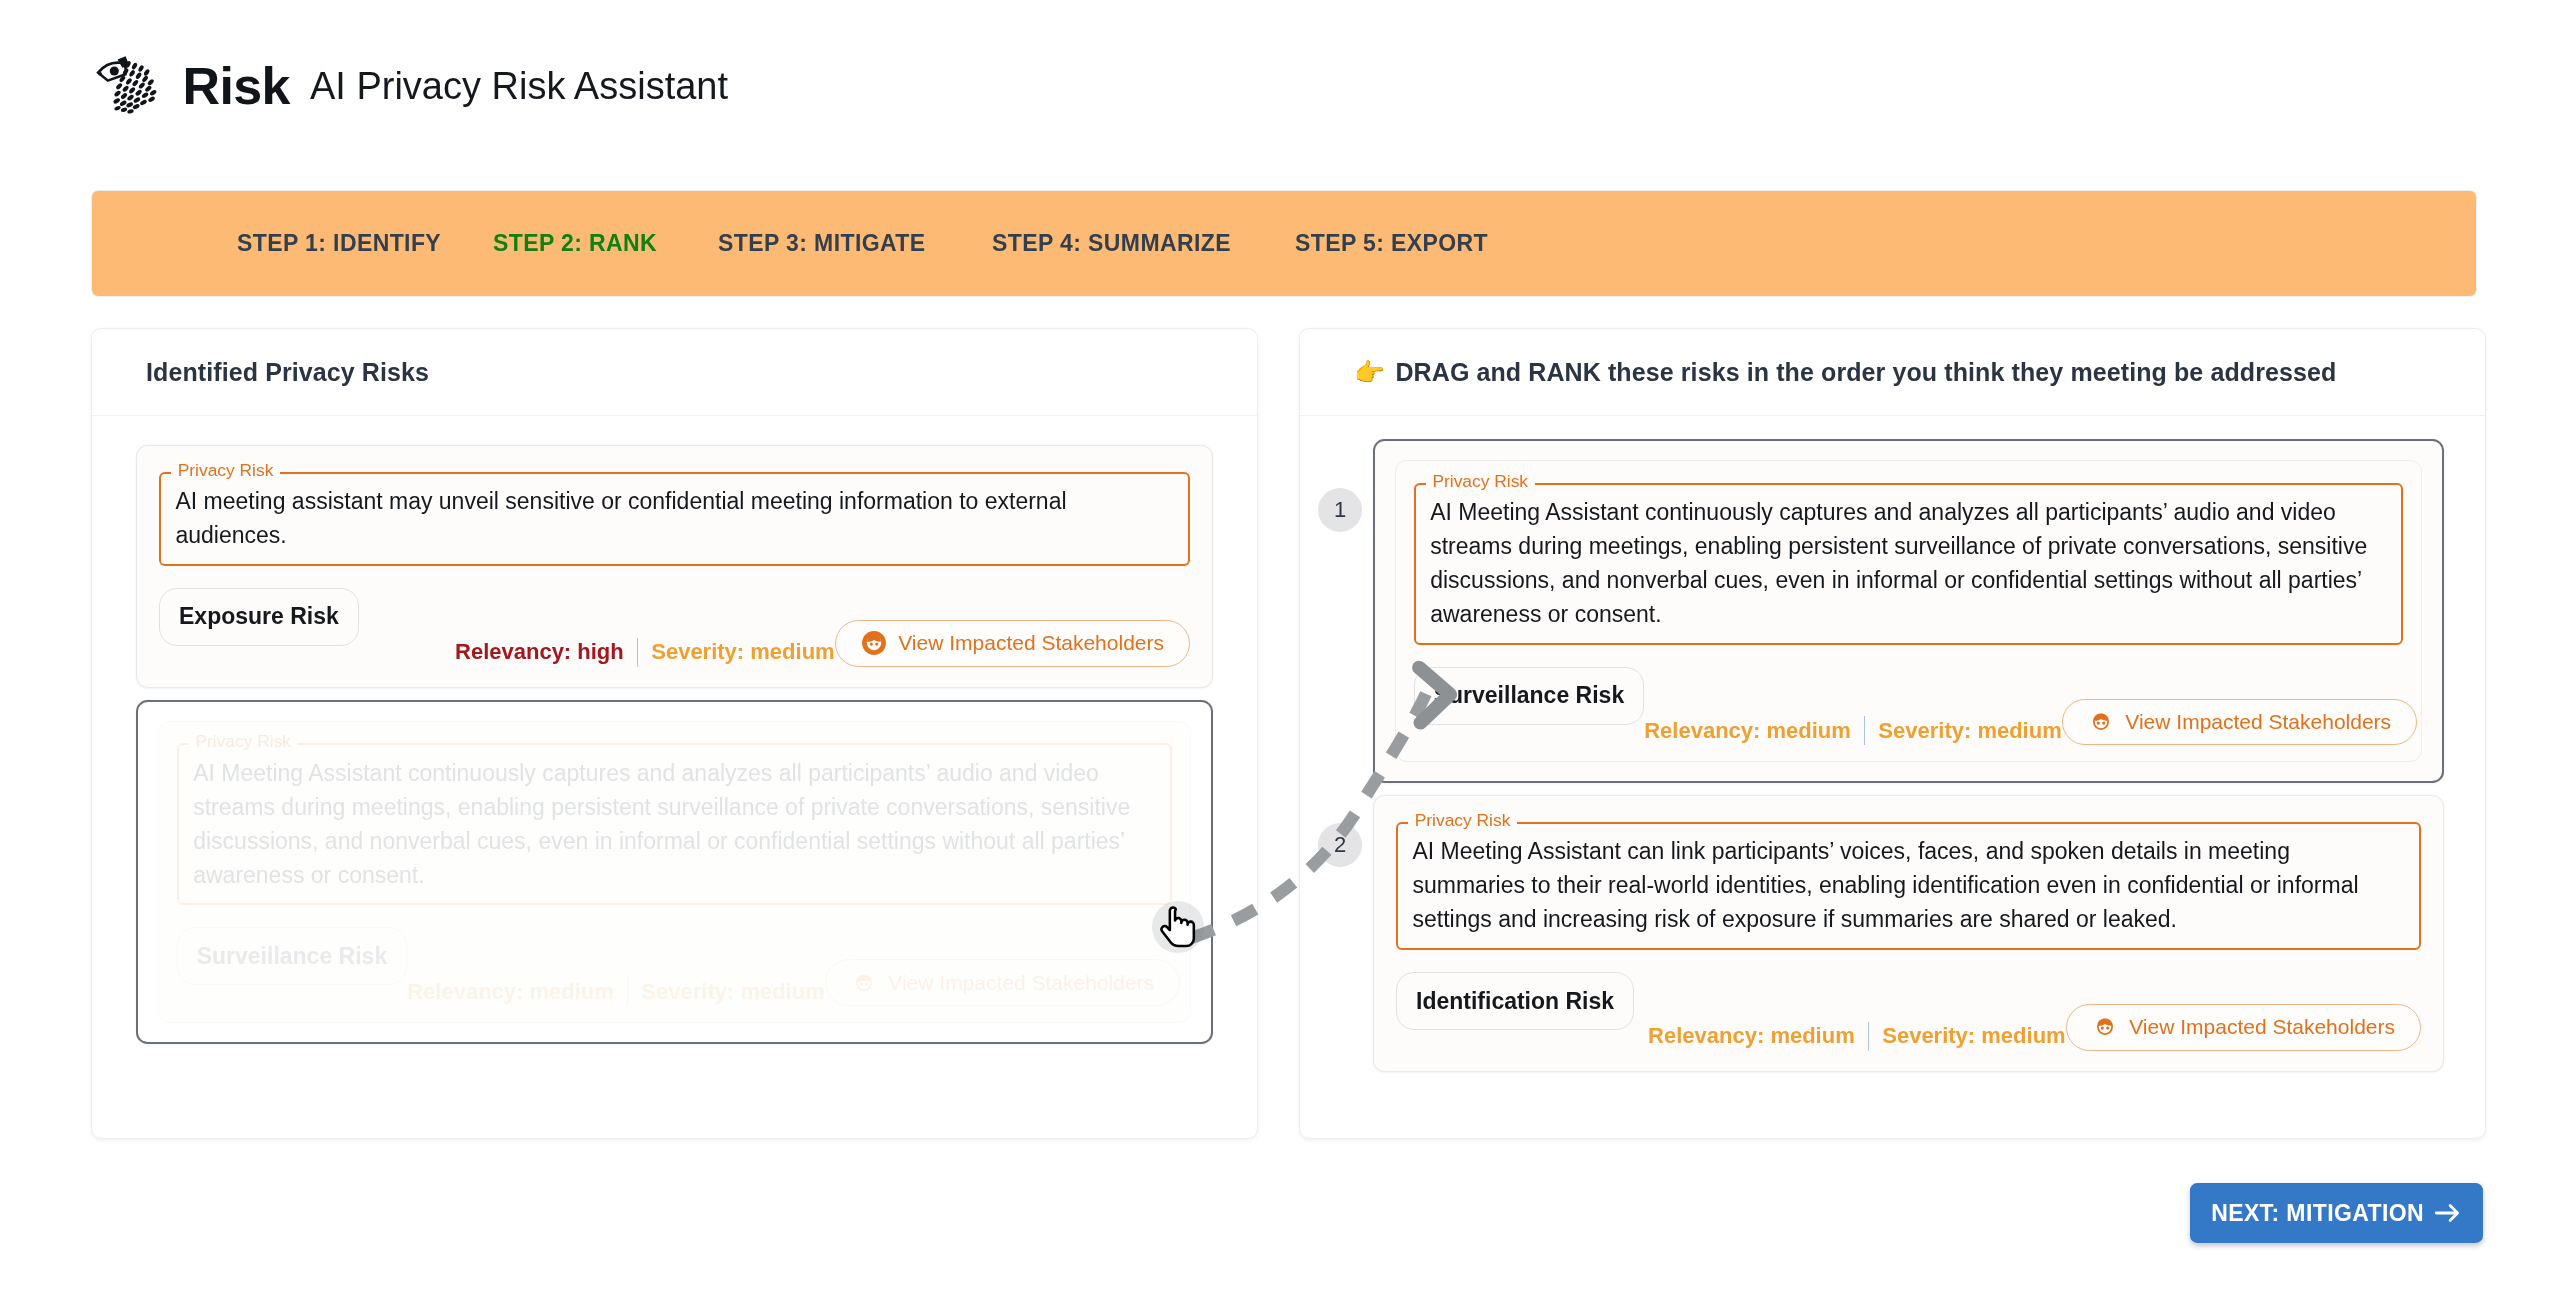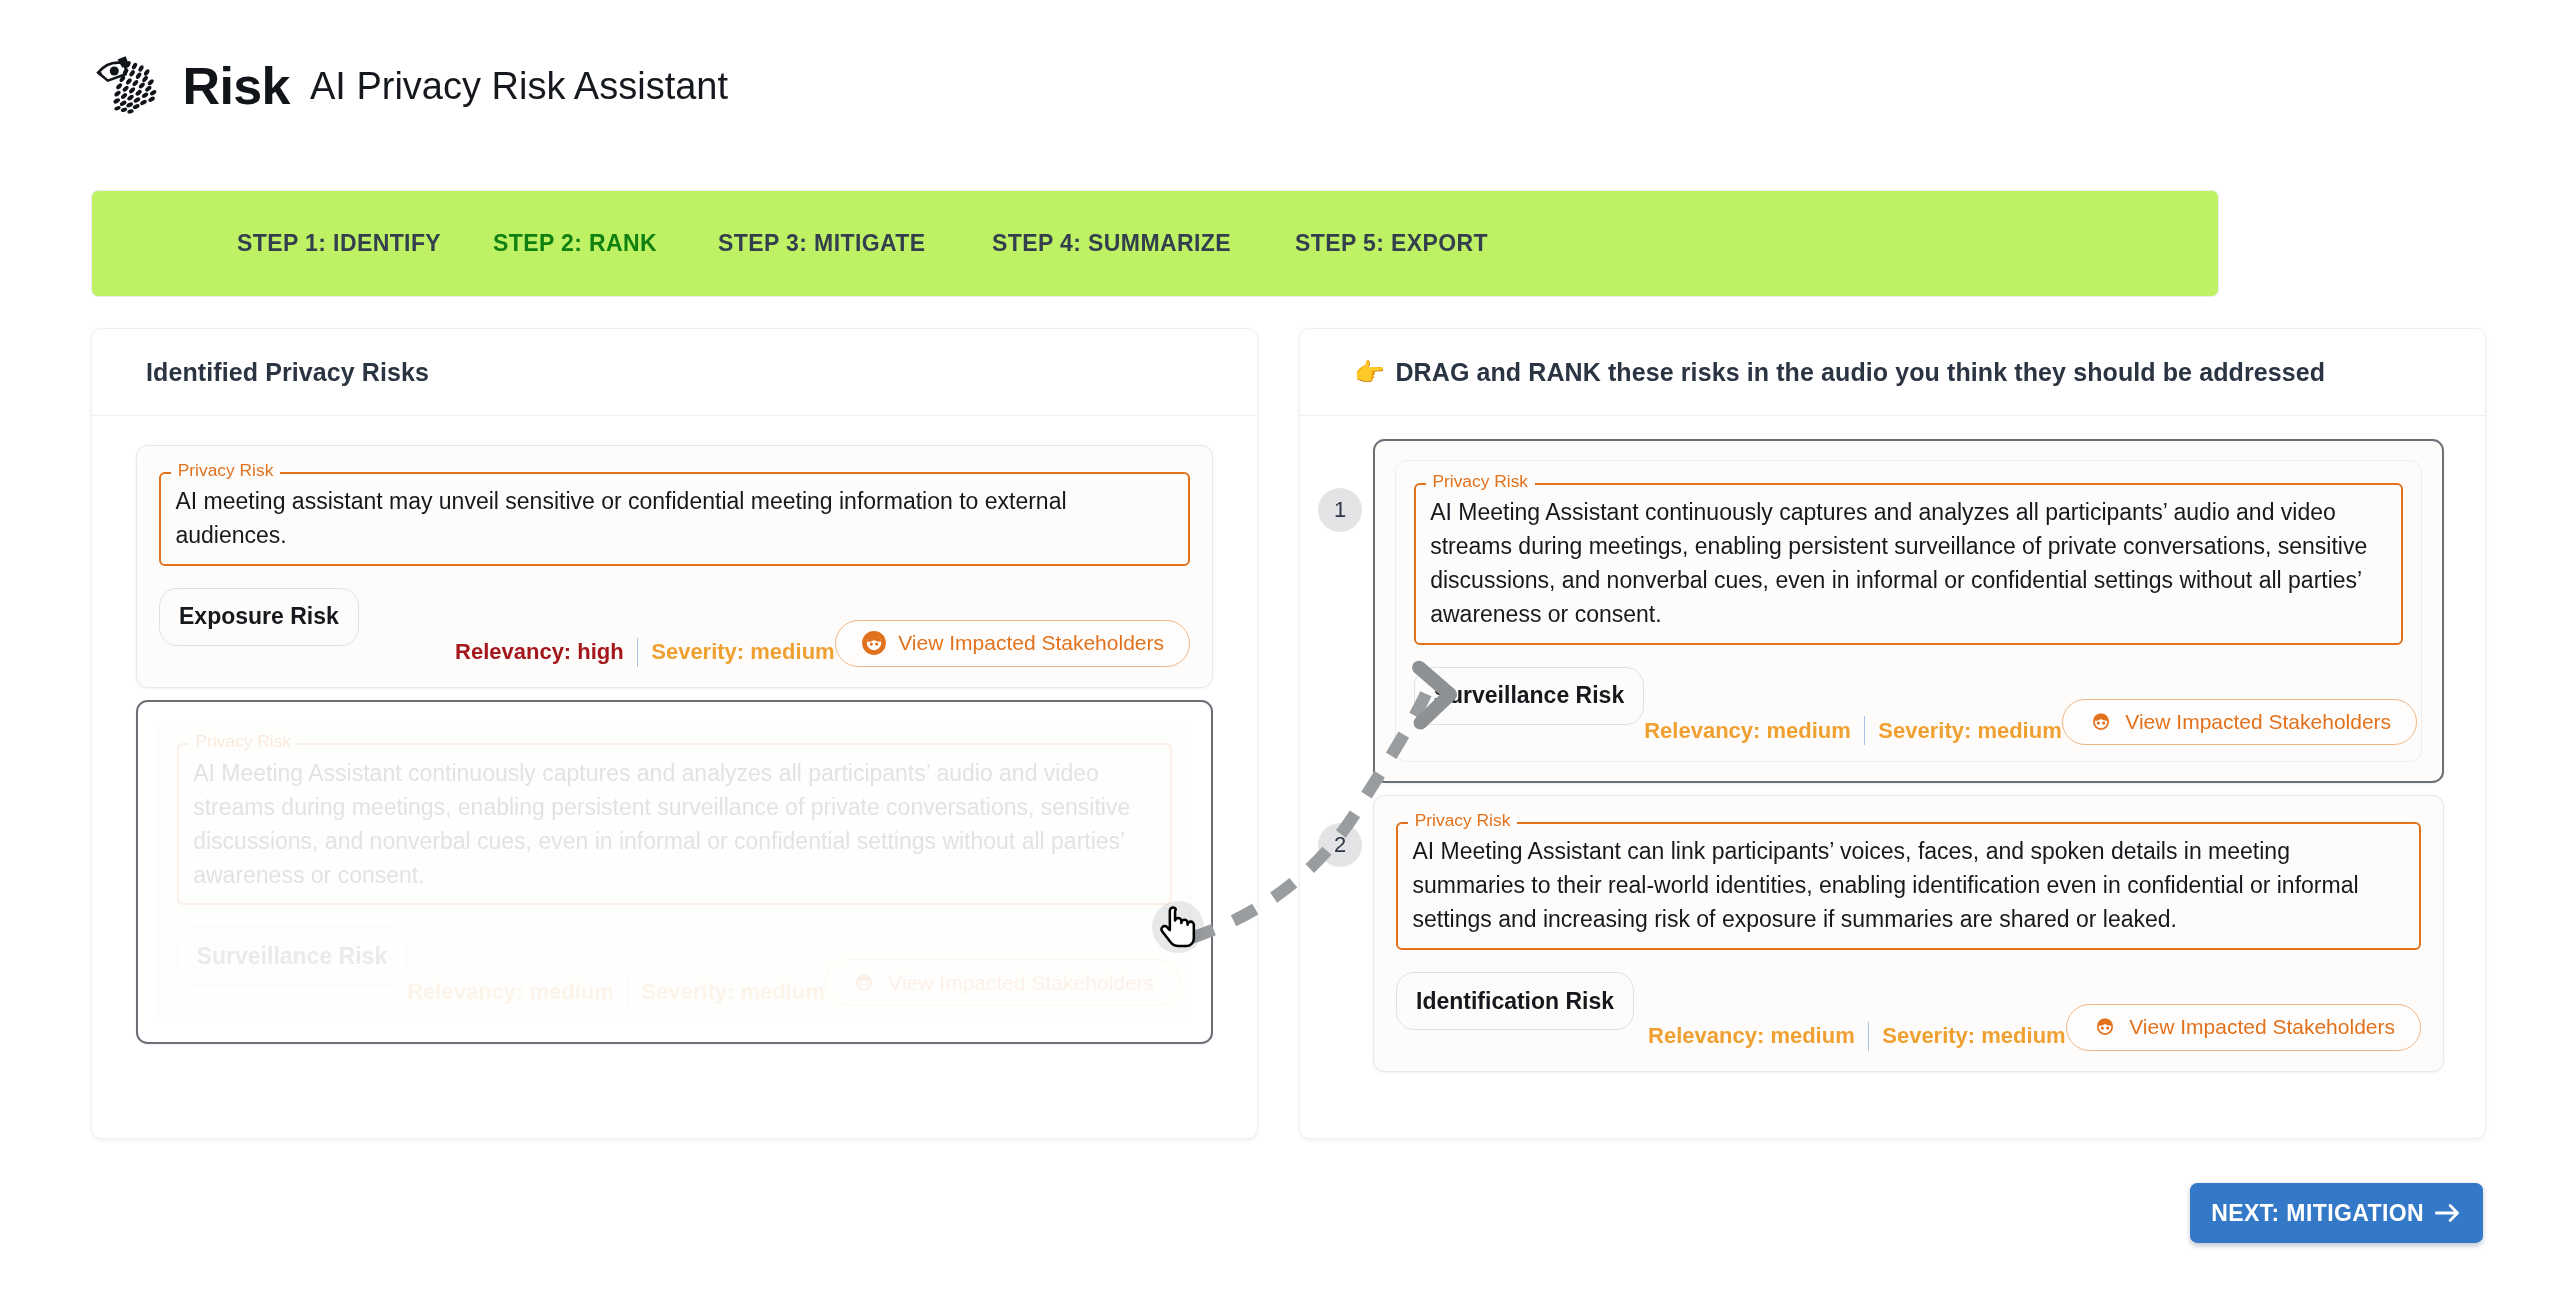--- a/index.html
+++ b/index.html
@@ -22,24 +22,24 @@
     letter-spacing: -0.7px; line-height: 1;
   }
   .brand-sub {
     font-size: 38px; font-weight: 400; color: #15191e;
     line-height: 1; margin-left: 8.7px;
   }
 
   
   .steps-bar {
     position: absolute; left: 91px; top: 190px;
-    width: 2128px; height: 107px;
+    width: 2386px; height: 107px;
     border: 1.5px solid #e9eef0;
     border-radius: 7.3px;
-    background: #bef264;
+    background: #fdba74;
     display: flex; align-items: center;
   }
   .step-item {
     font-size: 23px; font-weight: bold; color: #343f4e;
     letter-spacing: 0.4px; white-space: nowrap;
   }
   .step-item.active { color: #108010; }
 
   
   .panel {
@@ -305,21 +305,21 @@
         </div>
       </div>
     </div>
 
   </div>
 </div>
 
 <div class="panel" id="panel-right">
   <div class="panel-head">
     <div class="panel-title">
-      <span class="point-emoji">👉</span><span>DRAG and RANK these risks in the audio you think they should be addressed</span>
+      <span class="point-emoji">👉</span><span>DRAG and RANK these risks in the order you think they meeting be addressed</span>
     </div>
   </div>
   <div class="panel-body">
 
     <div class="risk-card drop-target">
       <div class="inner-card">
         <div class="risk-fieldset">
           <span class="risk-legend">Privacy Risk</span>
           <div class="risk-text">AI Meeting Assistant continuously captures and analyzes all participants’ audio and video streams during meetings, enabling persistent surveillance of private conversations, sensitive discussions, and nonverbal cues, even in informal or confidential settings without all parties’ awareness or consent.</div>
         </div>

